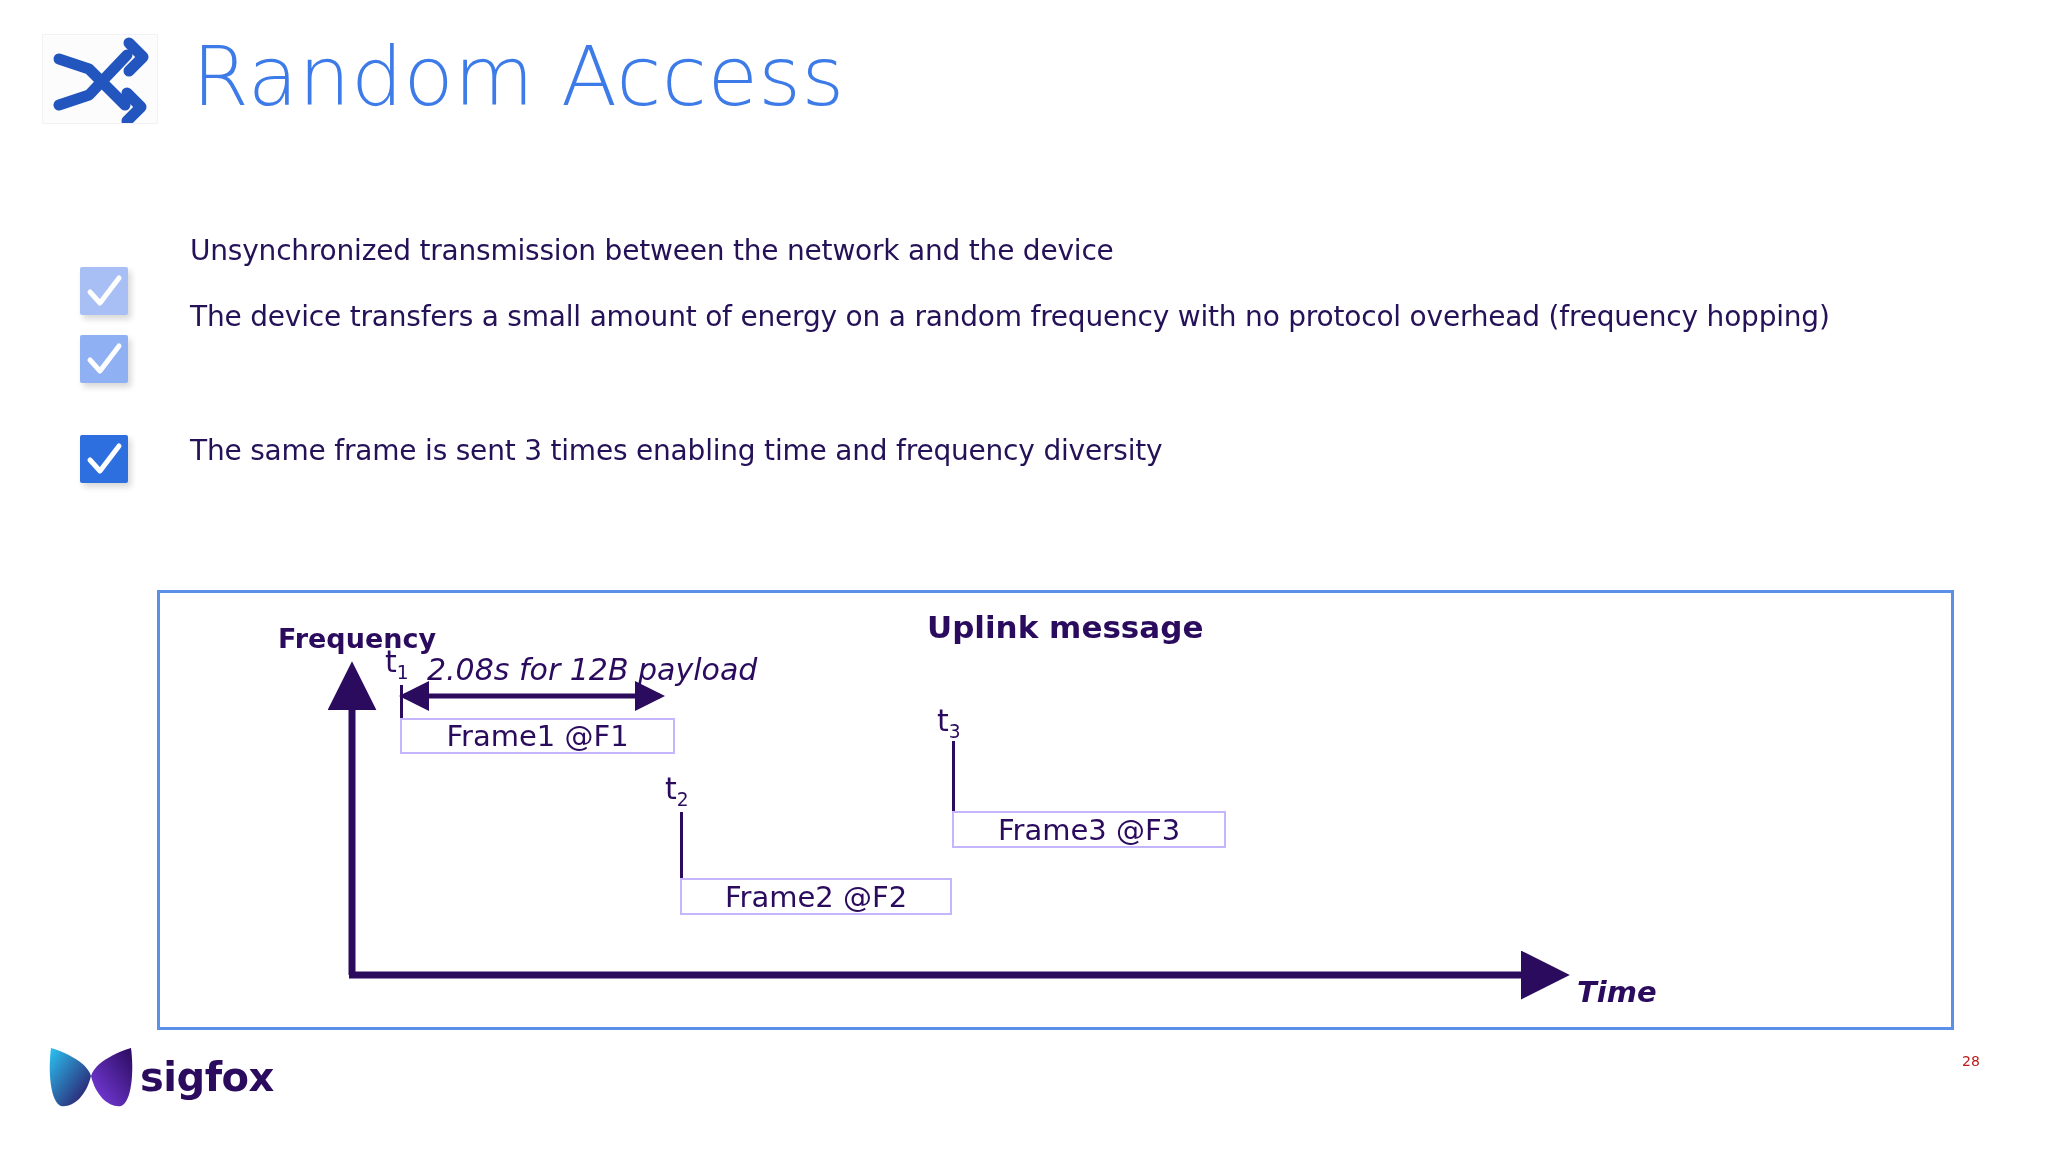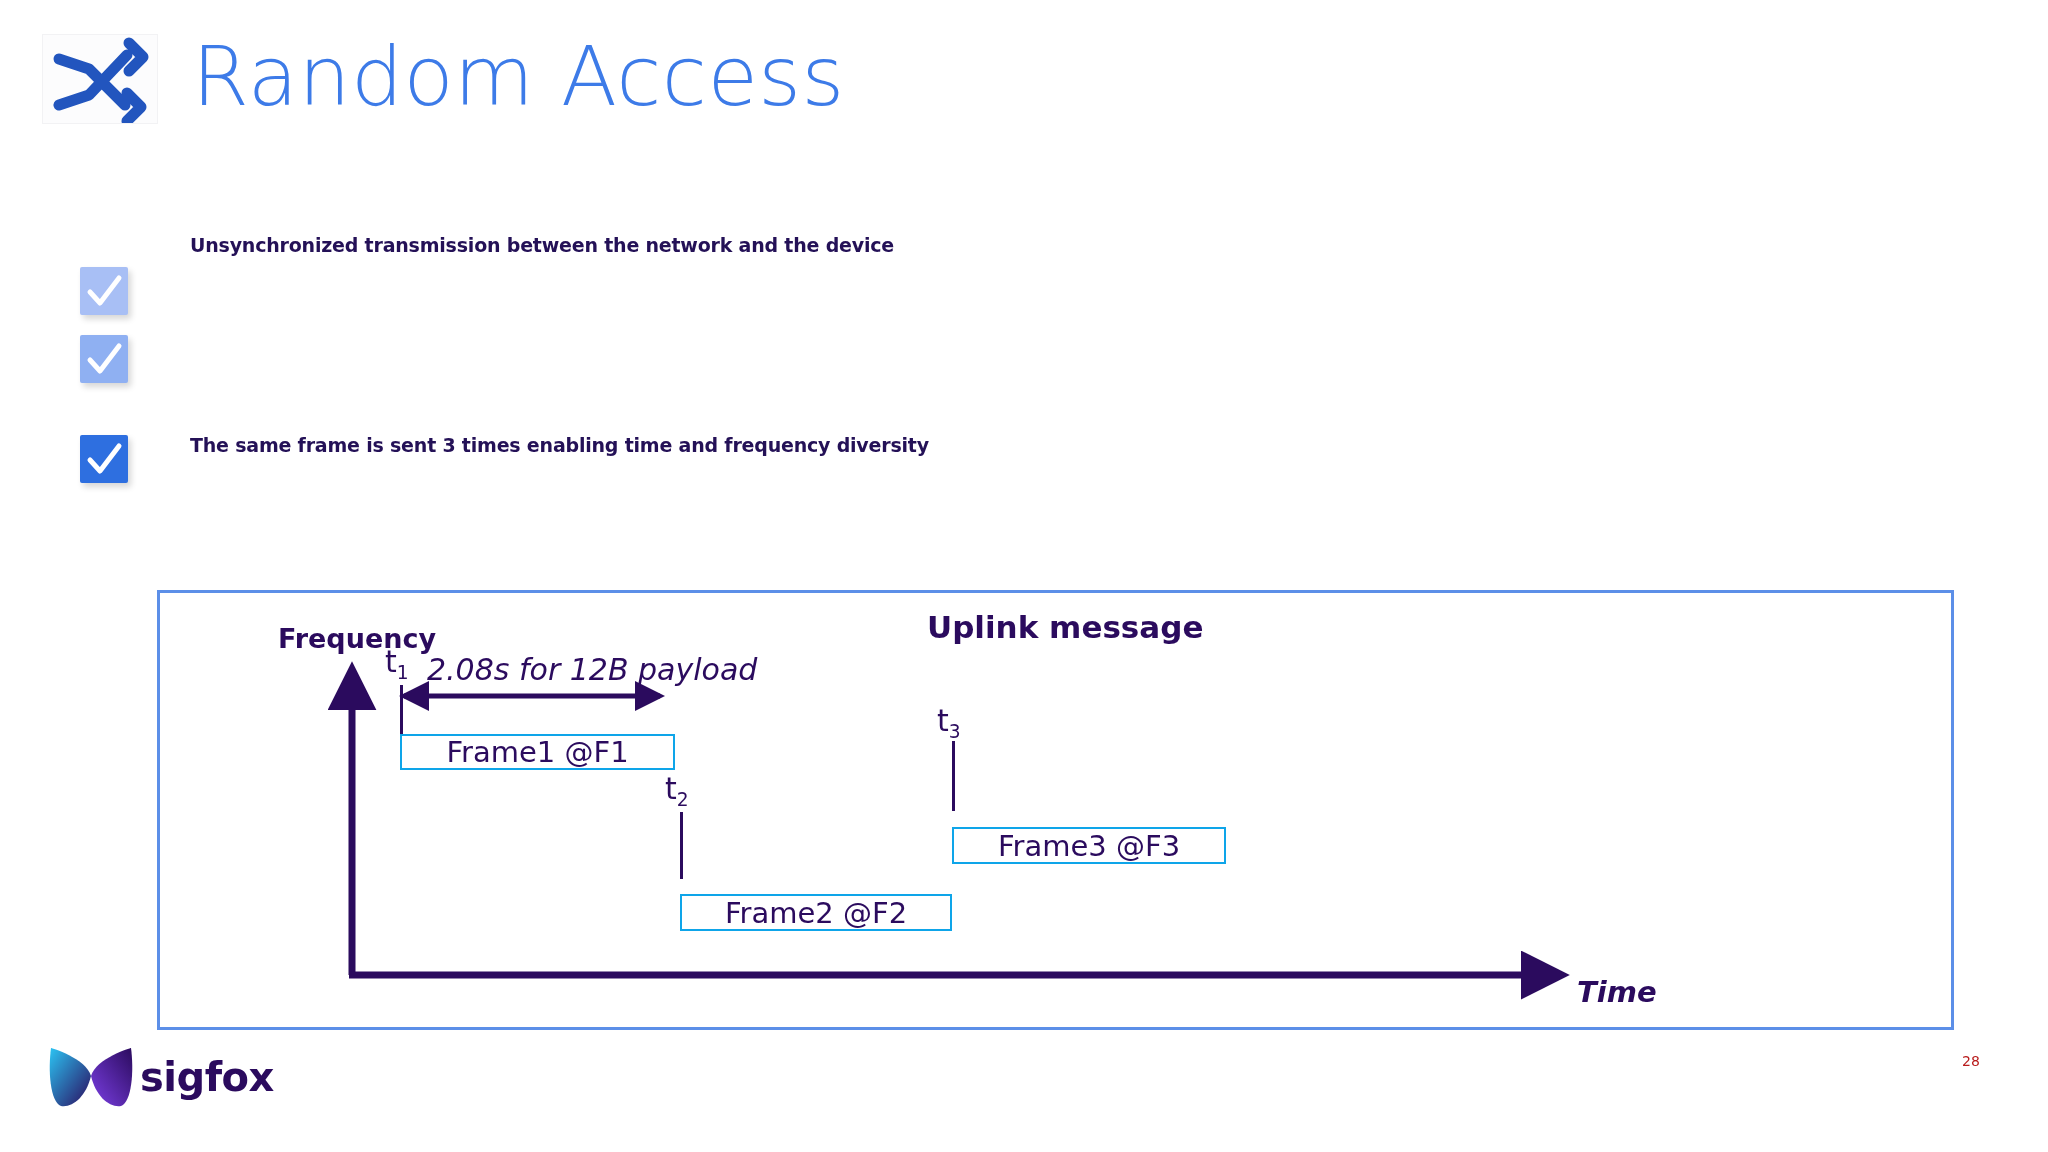--- a/index.html
+++ b/index.html
@@ -54,22 +54,22 @@
     position: absolute;
     width: 48px;
     height: 48px;
     border-radius: 2px;
     box-shadow: 3px 4px 6px rgba(0,0,0,0.16);
   }
   .checkbox svg { display: block; }
   .bullet-text {
     position: absolute;
     font-family: "DejaVu Sans", sans-serif;
-    font-size: 19px;
-    font-weight: 700;
+    font-size: 28px;
+    font-weight: 400;
     color: #241157;
     white-space: nowrap;
     letter-spacing: -0.2px;
   }
 
   
   #diagram {
     position: absolute;
     left: 157px;
     top: 590px;
@@ -88,31 +88,30 @@
   }
   .dlabel {
     position: absolute;
     font-family: "DejaVu Sans", sans-serif;
     font-weight: 400;
     color: #2B0B5E;
     white-space: nowrap;
   }
   .frame-box {
     position: absolute;
-    border: 2px solid #0ea5e9;
+    border: 2px solid #c4b5fd;
     background: #ffffff;
     box-sizing: border-box;
     display: flex;
     align-items: center;
     justify-content: center;
     font-family: "DejaVu Sans", sans-serif;
     font-size: 29px;
     color: #2B0B5E;
     white-space: nowrap;
-    margin-top: 16px;
   }
   .tick-line {
     position: absolute;
     background: #2B0B5E;
     width: 3px;
   }
   .sub { font-size: 0.62em; vertical-align: sub; }
 
   
   #sigfox-logo {
@@ -160,20 +159,21 @@
     <div id="title-text">Random Access</div>
   </div>
 
   <div class="bullet-text" style="left:190px; top:234px;">Unsynchronized transmission between the network and the device</div>
 
   <div class="checkbox" style="left:80px; top:267px; background:#A8BFF5;">
     <svg width="48" height="48" viewBox="0 0 48 48">
       <path d="M10 25 L20 36 L39 11" stroke="#ffffff" stroke-width="5" fill="none" stroke-linecap="round" stroke-linejoin="round"></path>
     </svg>
   </div>
+  <div class="bullet-text" style="left:190px; top:300px;">The device transfers a small amount of energy on a random frequency with no protocol overhead (frequency hopping)</div>
 
   <div class="checkbox" style="left:80px; top:335px; background:#8FB0F2;">
     <svg width="48" height="48" viewBox="0 0 48 48">
       <path d="M10 25 L20 36 L39 11" stroke="#ffffff" stroke-width="5" fill="none" stroke-linecap="round" stroke-linejoin="round"></path>
     </svg>
   </div>
 
   <div class="checkbox" style="left:80px; top:435px; background:#2E6FE0;">
     <svg width="48" height="48" viewBox="0 0 48 48">
       <path d="M10 25 L20 36 L39 11" stroke="#ffffff" stroke-width="5" fill="none" stroke-linecap="round" stroke-linejoin="round"></path>

